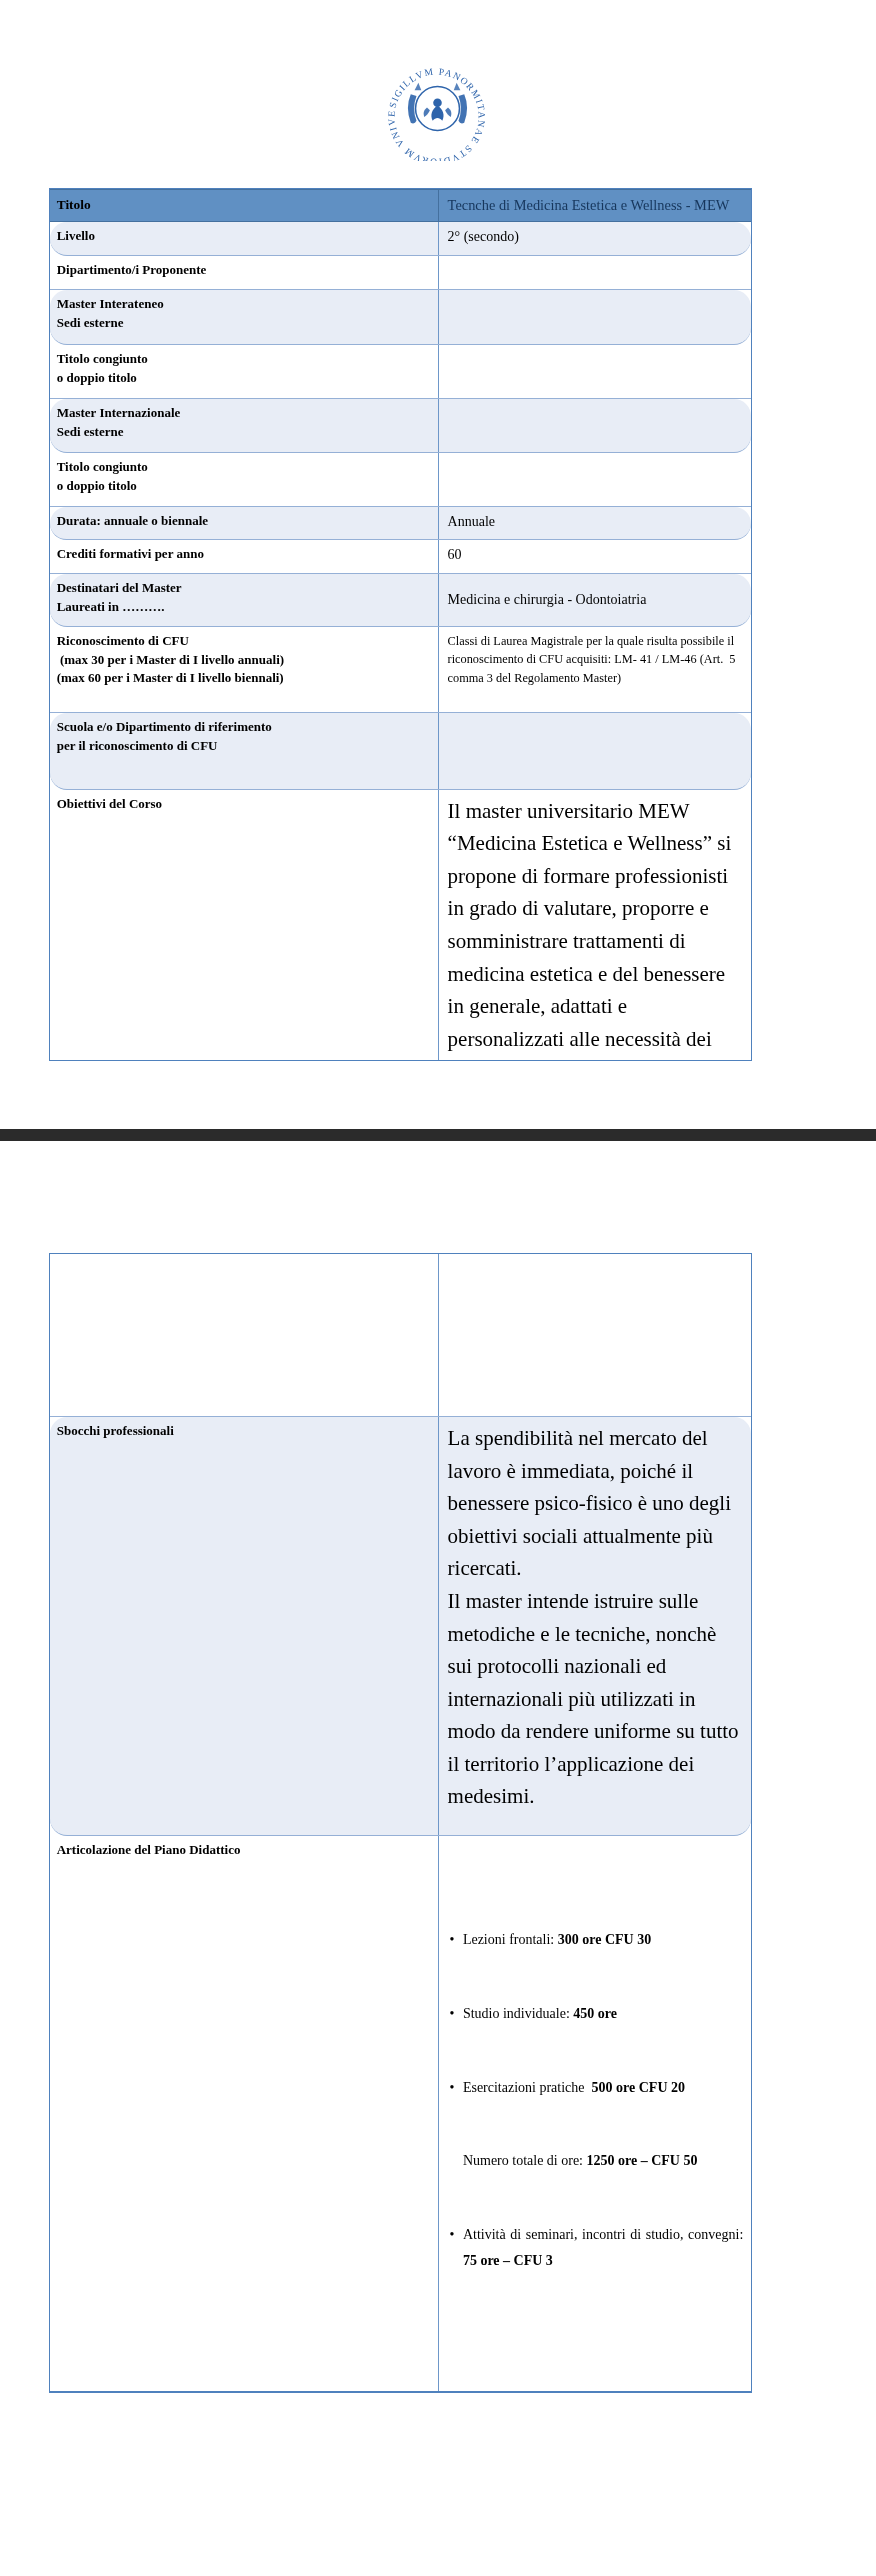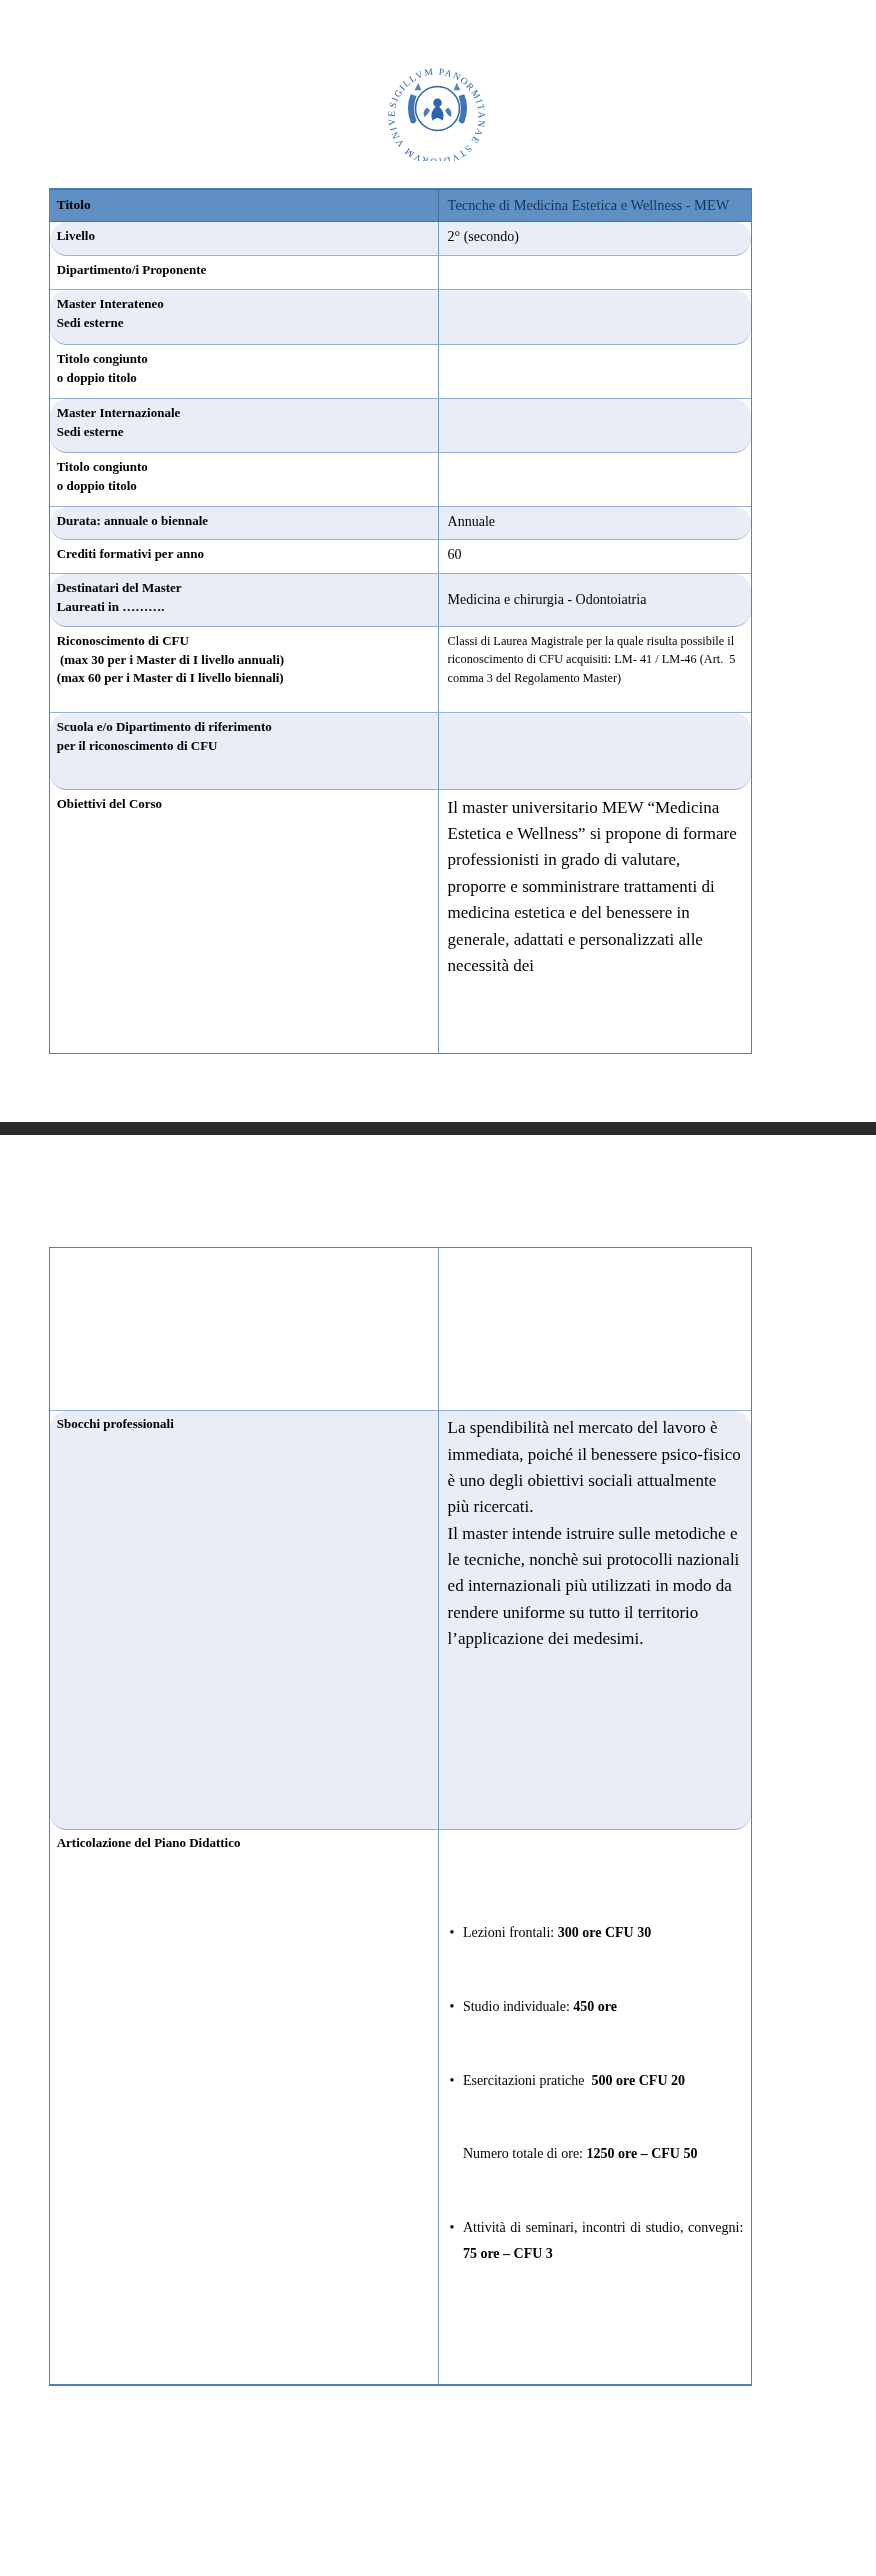--- a/index.html
+++ b/index.html
@@ -23,21 +23,21 @@
                 font-weight:bold; font-size:13px; line-height:1.45;
                 white-space:pre-wrap; }
   .value-cell { flex:1; padding:4.8px 9.6px 4.8px 8.6px; font-size:14px; line-height:1.4;
                 white-space:pre-wrap; }
   .shaded { background:#e8edf6;border-radius:17px; }
 
   .header-row { background:#6090c3; border-top:1.9px solid #44709e; border-bottom:1.9px solid #44709e; }
   .header-row .label-cell { font-size:13.4px; border-right-color:#44709e; }
   .header-row .value-cell { color:#17375d; font-size:14.4px; }
 
-  .big .value-cell   { font-size:17px; line-height:1.55; }
+  .big .value-cell   { font-size:21px; line-height:1.55; }
   .small .value-cell { font-size:12.3px; line-height:1.52; }
 
   .reg { font-weight:normal; }
   .email { display:block; width:fit-content; color:#0000ee; text-decoration:underline;
            font-size:14px; line-height:1.4; }
 
   
   .bullets { padding:7.7px 3.8px 5.7px 1.9px; width:100%; }
   .bullet-item { display:flex; font-size:14px; line-height:1.85; margin-bottom:8.6px; }
   .bullet-item .dot { width:13.4px; flex:none; text-align:left; }

